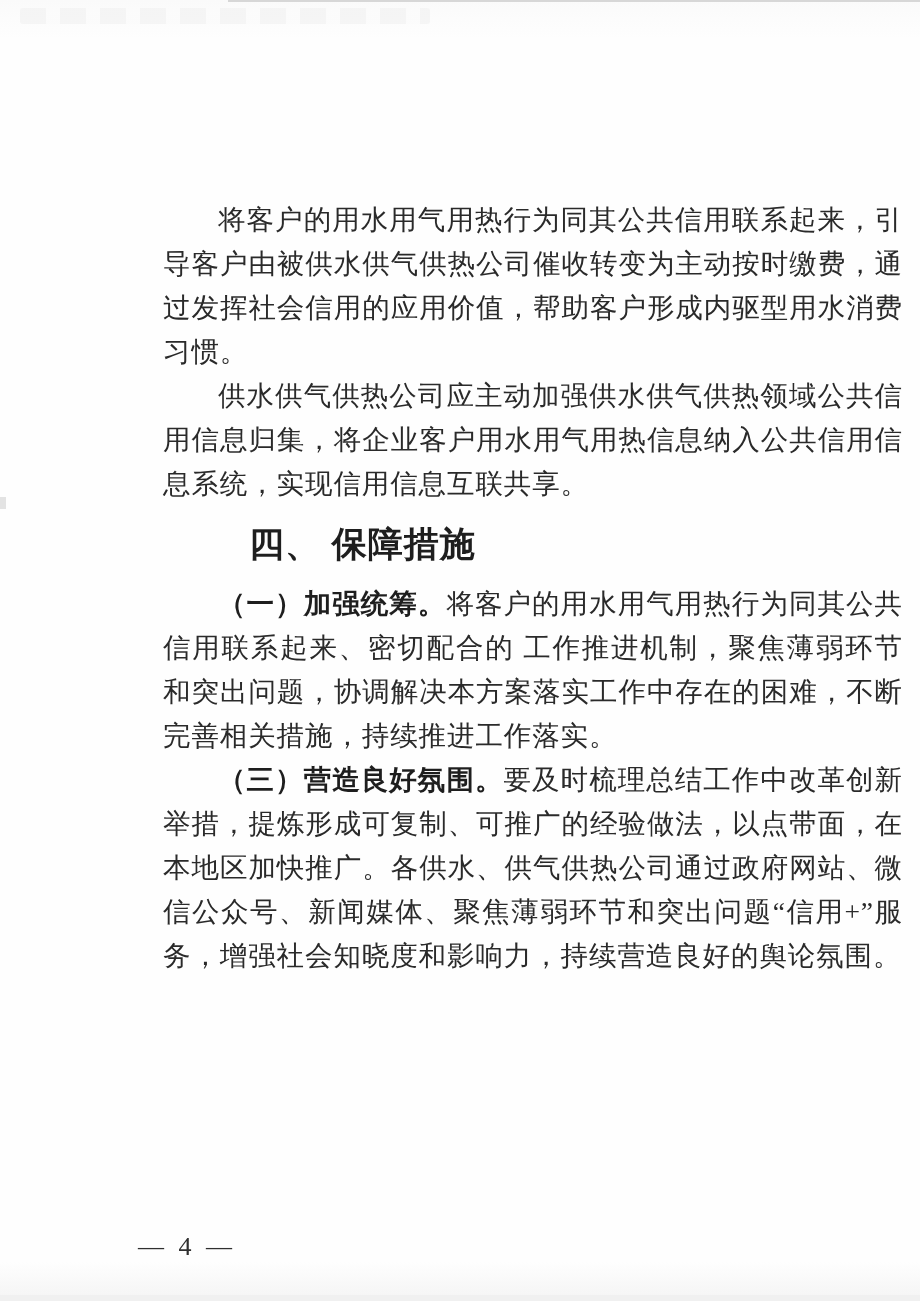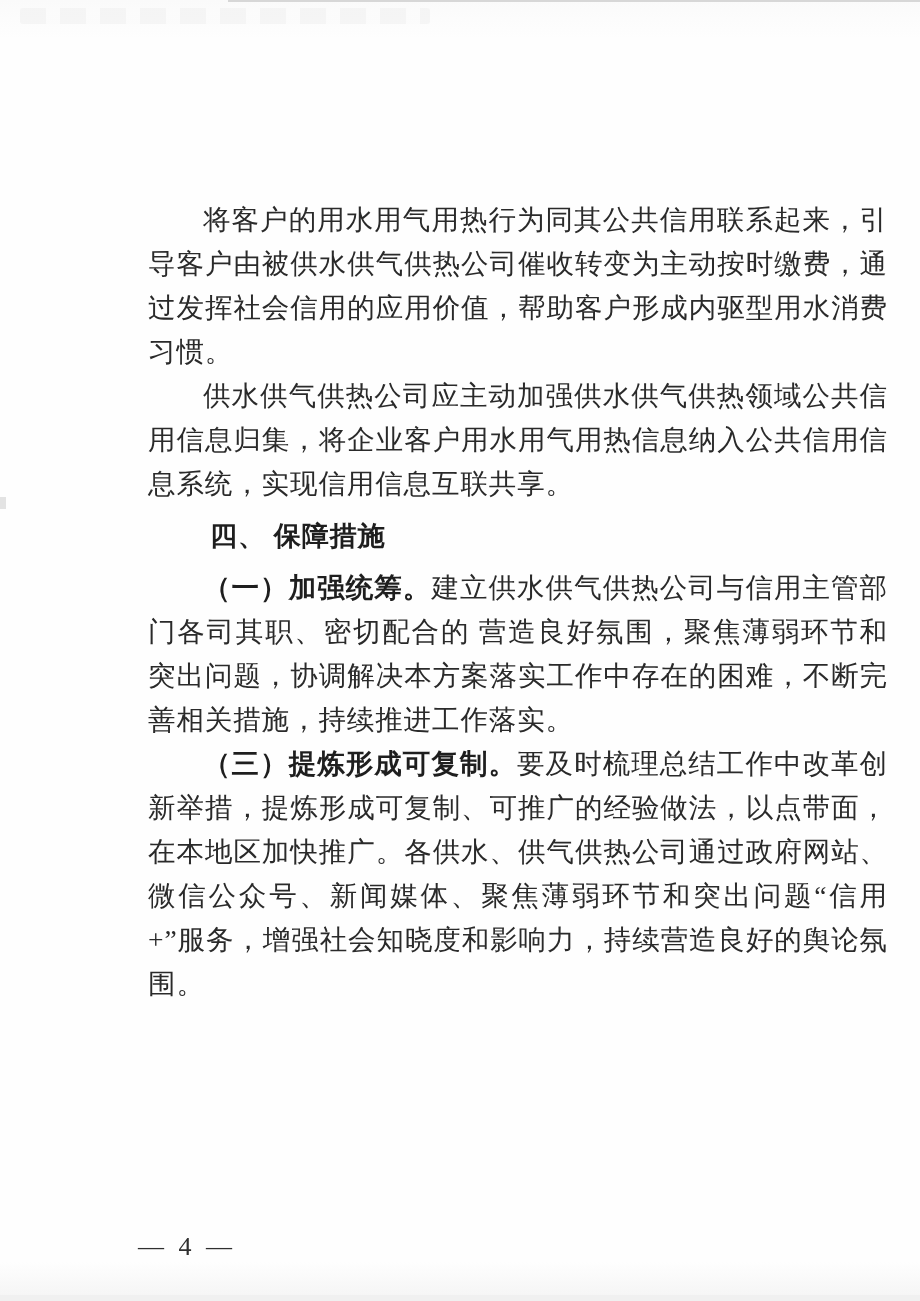--- a/index.html
+++ b/index.html
@@ -53,41 +53,41 @@
   .artifact-bottom-band {
     position: absolute;
     bottom: 0;
     left: 0;
     right: 0;
     height: 6px;
     background: #f0f0f0;
   }
   .content {
     position: absolute;
-    left: 148px;
+    left: 163px;
     top: 198px;
     width: 740px;
   }
   p.body-para {
     margin: 0;
     font-size: 27.5px;
     line-height: 44px;
     letter-spacing: 0.9px;
     text-align: justify;
     text-indent: 2em;
     color: #2a2a2a;
   }
   p.section-heading {
-    margin: 8px;
-    font-size: 27px;
+    margin: 16px;
+    font-size: 35px;
     line-height: 44px;
     letter-spacing: 1px;
     text-indent: 2em;
     font-weight: bold;
-    font-family: Liberation Serif, serif;
+    font-family: Liberation Sans, sans-serif;
     color: #1e1e1e;
   }
   .lead {
     font-weight: bold;
     font-family: Liberation Serif, serif;
     color: #1e1e1e;
   }
   .footer-page-number {
     position: absolute;
     left: 138px;
@@ -109,22 +109,22 @@
   <div class="artifact-bottom-band"></div>
 
   <div class="content">
 
     <p class="body-para">将客户的用水用气用热行为同其公共信用联系起来，引导客户由被供水供气供热公司催收转变为主动按时缴费，通过发挥社会信用的应用价值，帮助客户形成内驱型用水消费习惯。</p>
 
     <p class="body-para">供水供气供热公司应主动加强供水供气供热领域公共信用信息归集，将企业客户用水用气用热信息纳入公共信用信息系统，实现信用信息互联共享。</p>
 
     <p class="section-heading">四、 保障措施</p>
 
-    <p class="body-para"><b class="lead">（一）加强统筹。</b><span>建立供水供气供热公司与信用主管部门各司其职、密切配合的 营造良好氛围，聚焦薄弱环节和突出问题，协调解决本方案落实工作中存在的困难，不断完善相关措施，持续推进工作落实。</span></p>
+    <p class="body-para"><b class="lead">（一）加强统筹。</b><span>将客户的用水用气用热行为同其公共信用联系起来、密切配合的 工作推进机制，聚焦薄弱环节和突出问题，协调解决本方案落实工作中存在的困难，不断完善相关措施，持续推进工作落实。</span></p>
 
 
-    <p class="body-para"><b class="lead">（三）提炼形成可复制。</b><span>要及时梳理总结工作中改革创新举措，提炼形成可复制、可推广的经验做法，以点带面，在本地区加快推广。各供水、供气供热公司通过政府网站、微信公众号、新闻媒体、聚焦薄弱环节和突出问题“信用+”服务，增强社会知晓度和影响力，持续营造良好的舆论氛围。</span></p>
+    <p class="body-para"><b class="lead">（三）营造良好氛围。</b><span>要及时梳理总结工作中改革创新举措，提炼形成可复制、可推广的经验做法，以点带面，在本地区加快推广。各供水、供气供热公司通过政府网站、微信公众号、新闻媒体、聚焦薄弱环节和突出问题“信用+”服务，增强社会知晓度和影响力，持续营造良好的舆论氛围。</span></p>
 
   </div>
 
   <div class="footer-page-number">— 4 —</div>
 
 </div>
 
 </body></html>

